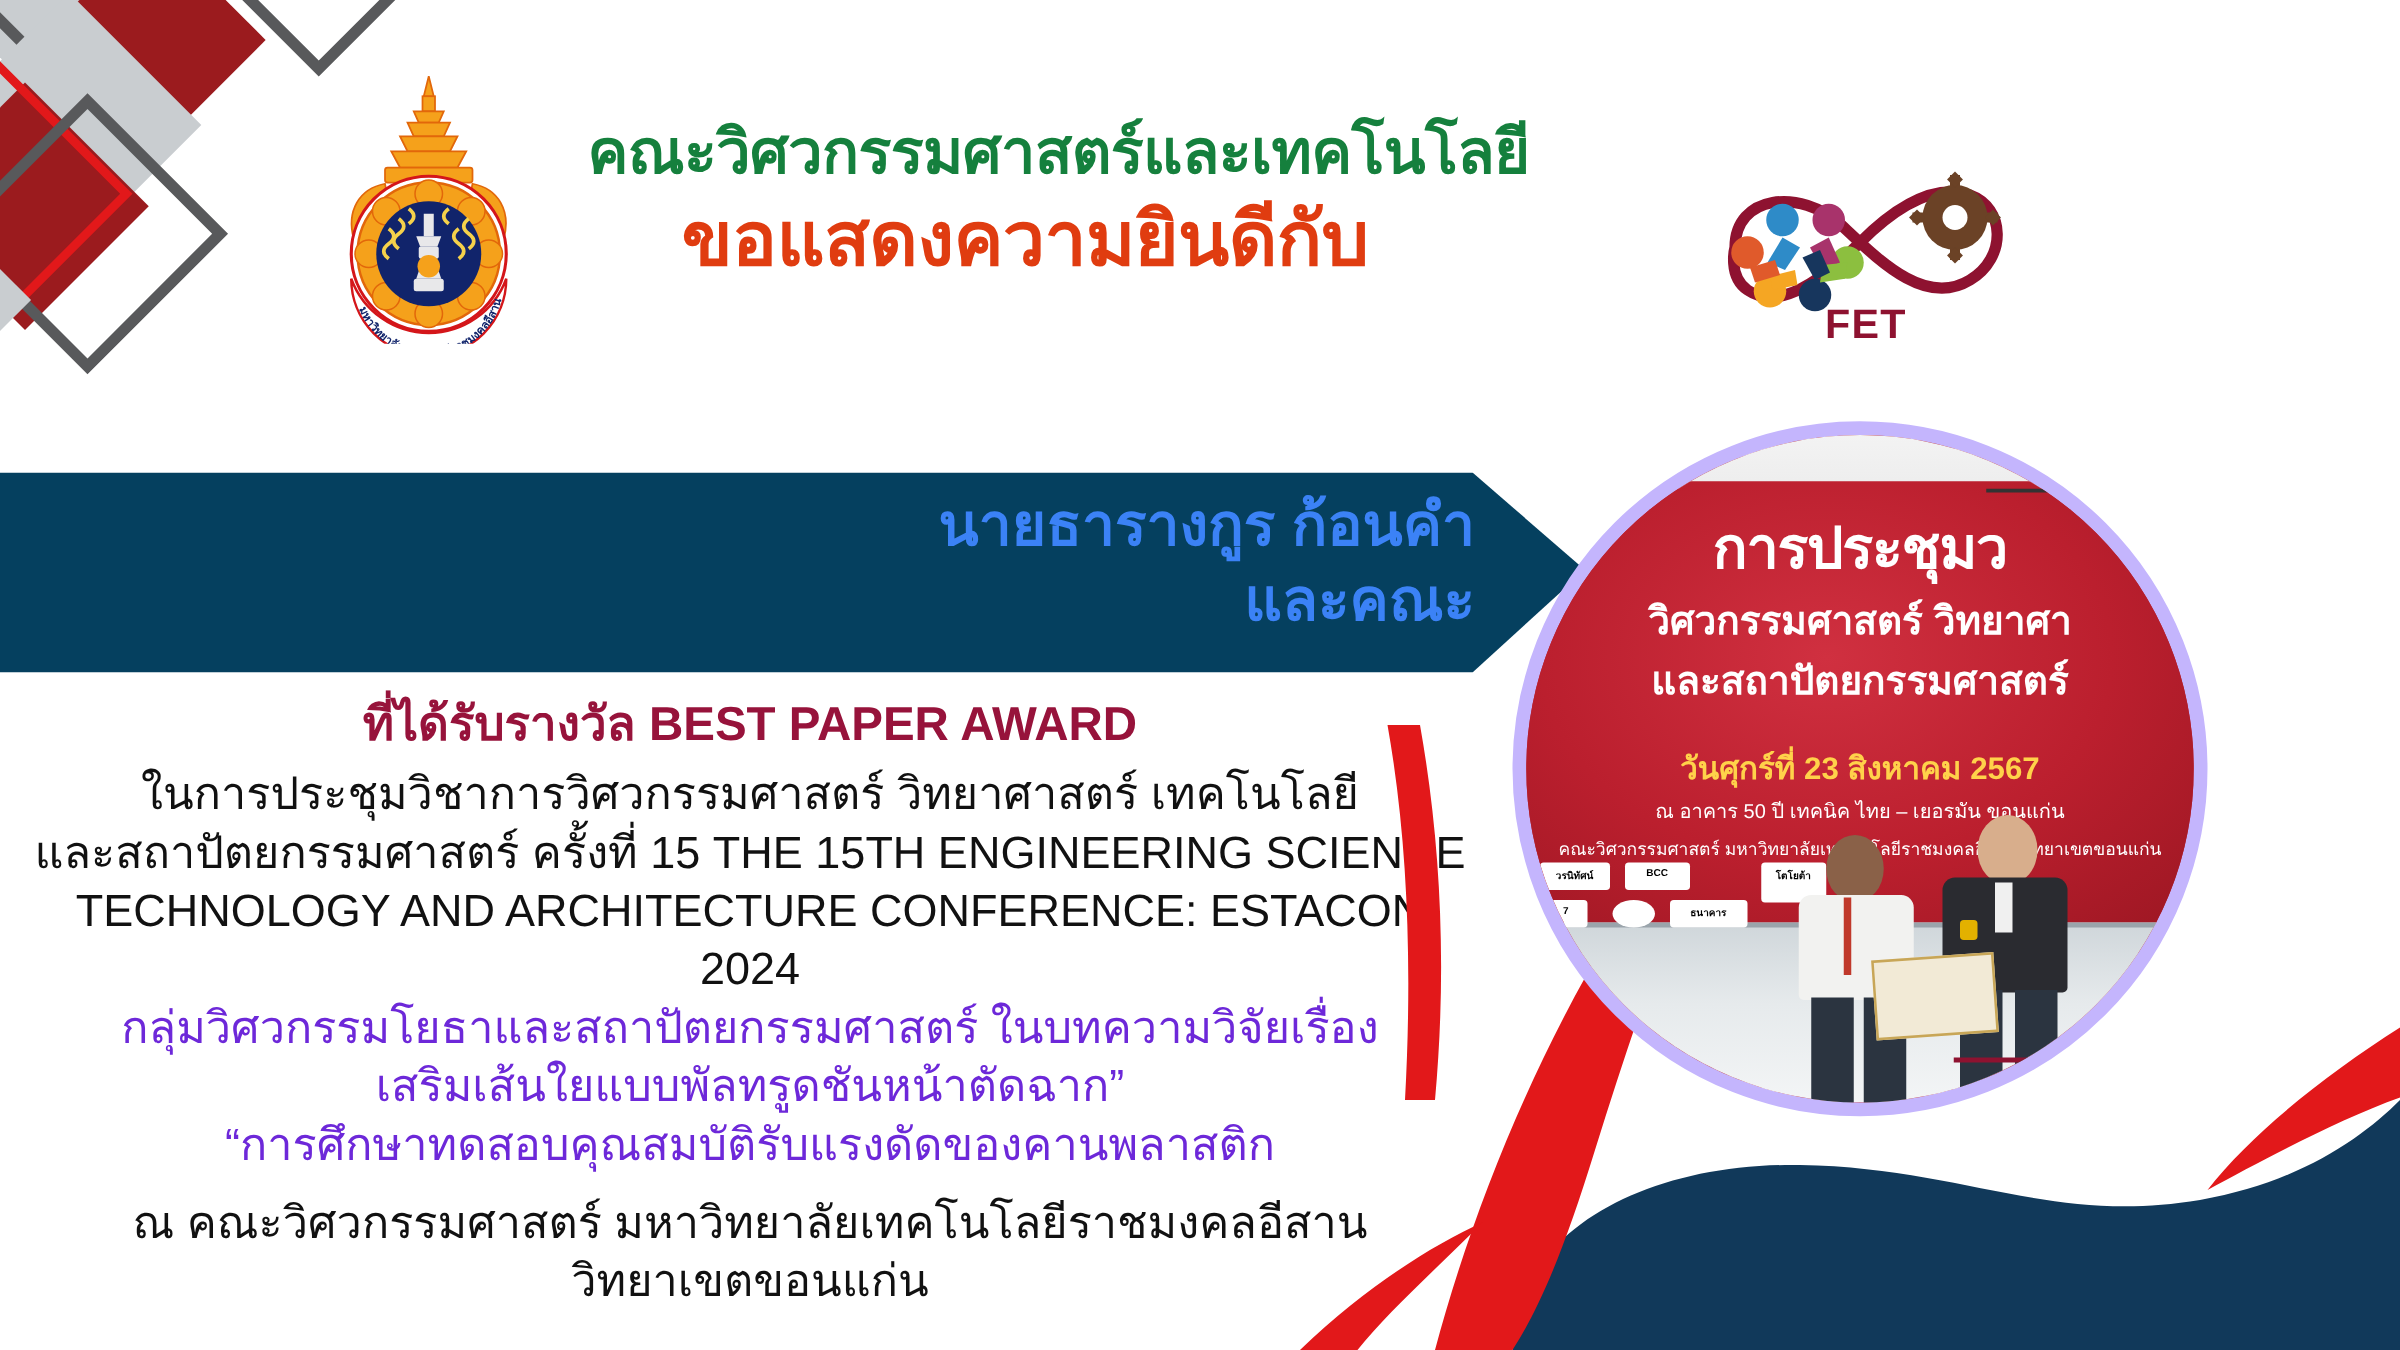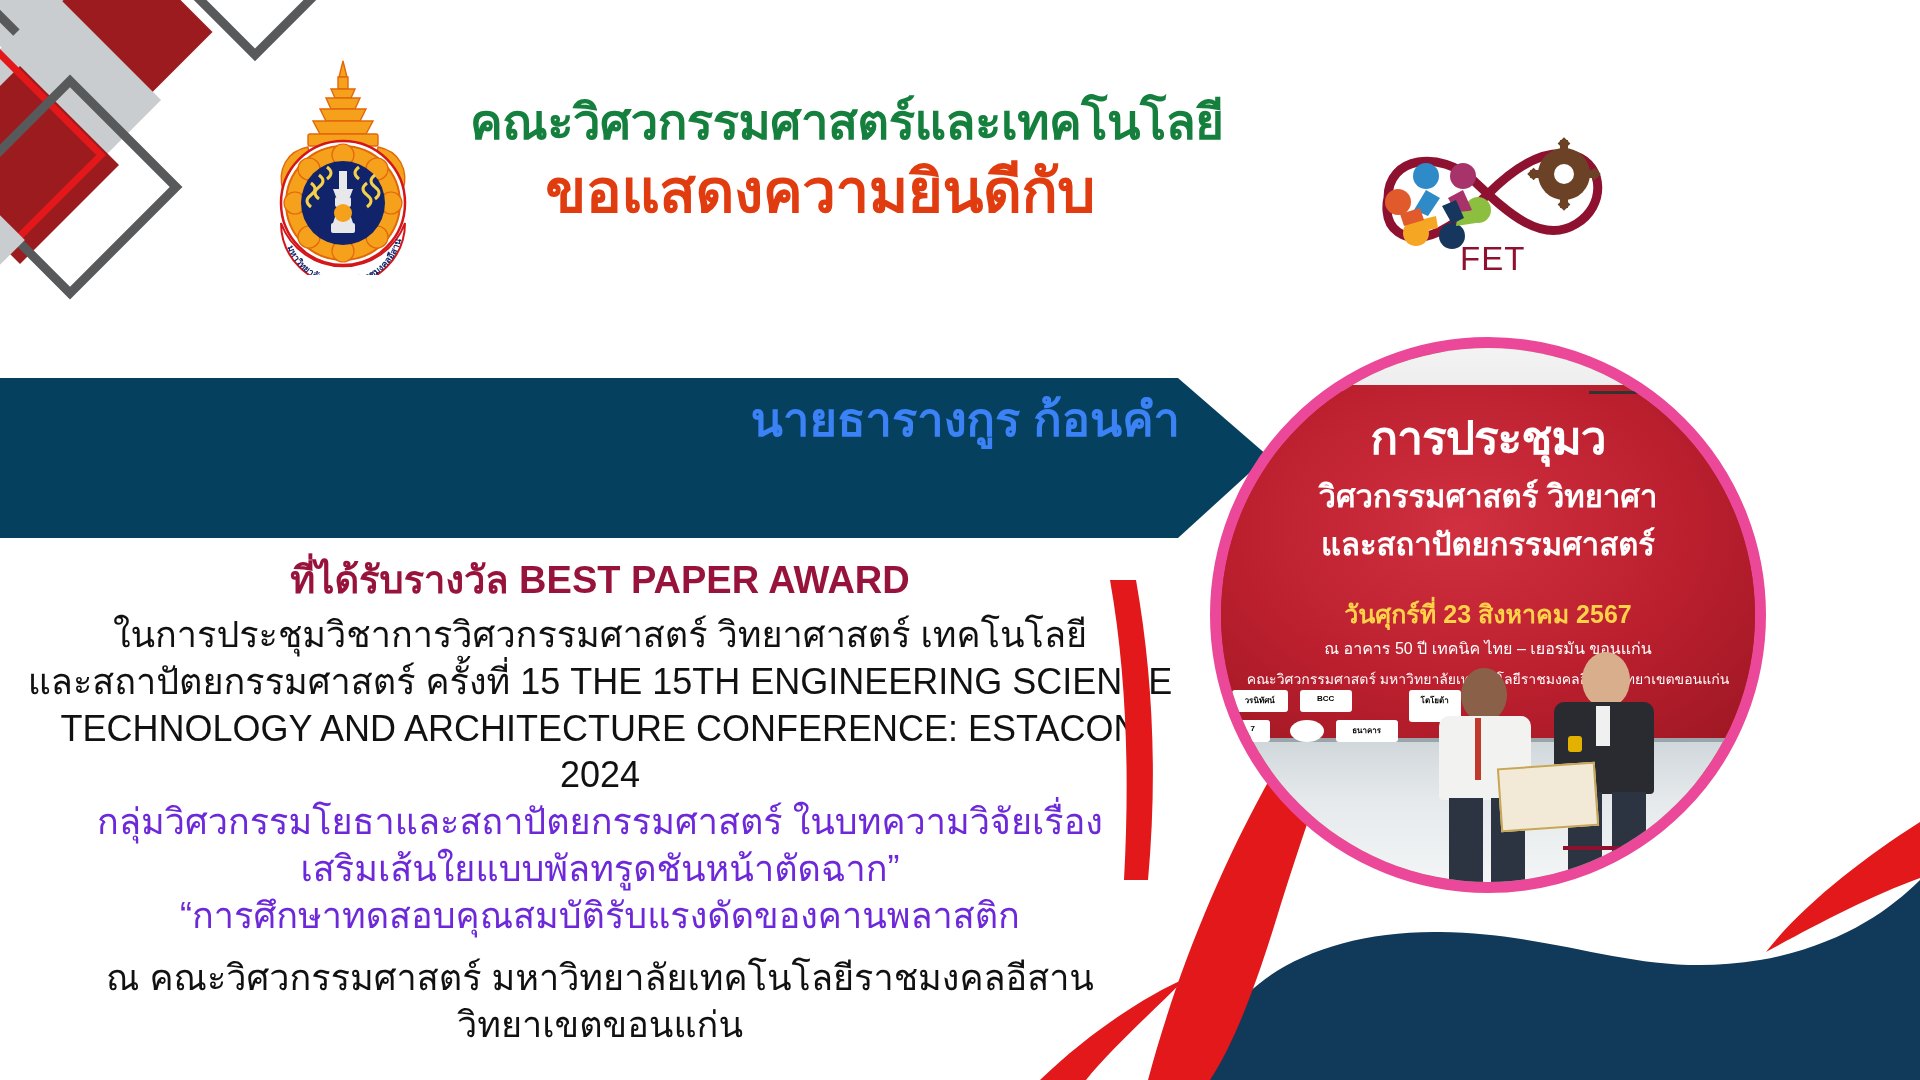--- a/index.html
+++ b/index.html
@@ -15,41 +15,41 @@
 
   
   .hdr { position:absolute; left:470px; top:95px; width:700px; text-align:center; }
   .hdr-l1 { font-size:49px; font-weight:bold; color:#15803d; letter-spacing:-.5px;
             line-height:1.12; white-space:nowrap; }
   .hdr-l2 { font-size:60px; font-weight:bold; color:#E03C10; letter-spacing:-.5px;
             line-height:1.2; margin-top:6px; white-space:nowrap; }
 
   
   .fet { position:absolute; left:1368px; top:128px; width:250px; height:140px; }
-  .fet-text { position:absolute; left:1460px; top:240px; font-size:33px; font-weight:normal;
+  .fet-text { position:absolute; left:1460px; top:240px; font-size:33px; font-weight:bold;
               color:#8E1230; letter-spacing:1px; }
 
   
   .banner { position:absolute; left:0; top:378px; width:1270px; height:160px; }
   .banner-txt { position:absolute; left:0; top:390px; width:1180px; text-align:right;
                 color:#3b82f6; }
   .bn-l1 { font-size:47px; font-weight:bold; line-height:1.28; }
   .bn-l2 { font-size:47px; font-weight:bold; line-height:1.28; }
 
   
   .body-wrap { position:absolute; left:20px; top:555px; width:1160px; text-align:center; }
   .award-line { font-size:38px; font-weight:bold; color:#97133B; line-height:1.34;
                 margin-bottom:6px; }
   .blk { font-size:36px; color:#111111; line-height:1.30; }
   .crim { font-size:36px; color:#6d28d9; line-height:1.30; }
   .tail { font-size:36px; color:#111111; line-height:1.30; margin-top:16px; }
 
   
   .photo-ring { position:absolute; left:1210px; top:337px; width:556px; height:556px;
-                border-radius:50%; border:11px solid #ec4899; overflow:hidden;
+                border-radius:50%; border:11px solid #c4b5fd; overflow:hidden;
                 background:#b9202b; }
   .ph-inner { position:absolute; inset:0; overflow:hidden; }
   .ph-top { position:absolute; left:0; top:0; width:100%; height:8%;
             background:linear-gradient(#f3f3f3,#ededed); }
   .ph-red { position:absolute; left:0; top:7%; width:100%; height:66%;
             background:radial-gradient(ellipse at 45% 40%, #d03040 0%, #bb1f2e 55%, #9d1723 100%); }
   .ph-floor { position:absolute; left:0; top:73%; width:100%; height:27%;
               background:linear-gradient(#cfd6da 0%, #e6eaec 45%, #f3f5f6 100%); }
   .ph-line { position:absolute; left:0; top:73%; width:100%; height:4px; background:#9aa4ab; }
   .ph-t1 { position:absolute; left:4%; top:10%; width:92%; text-align:center; color:#fff;
@@ -210,20 +210,21 @@
   </div>
   <div class="fet-text">FET</div>
 
   <div class="banner">
     <svg width="1270" height="160" viewBox="0 0 1270 160" preserveAspectRatio="none">
       <path d="M0 0 H1178 L1268 78 L1178 160 H0 Z" fill="#05405F"></path>
     </svg>
   </div>
   <div class="banner-txt">
     <div class="bn-l1">นายธารางกูร ก้อนคำ</div>
+    <div class="bn-l2">และคณะ</div>
   </div>
 
   <div class="body-wrap">
     <div class="award-line">ที่ได้รับรางวัล BEST PAPER AWARD</div>
     <div class="blk">ในการประชุมวิชาการวิศวกรรมศาสตร์ วิทยาศาสตร์ เทคโนโลยี</div>
     <div class="blk">และสถาปัตยกรรมศาสตร์ ครั้งที่ 15  THE 15TH ENGINEERING SCIENCE</div>
     <div class="blk">TECHNOLOGY AND ARCHITECTURE CONFERENCE: ESTACON 2024</div>
     <div class="crim">กลุ่มวิศวกรรมโยธาและสถาปัตยกรรมศาสตร์ ในบทความวิจัยเรื่อง</div>
     <div class="crim">เสริมเส้นใยแบบพัลทรูดชันหน้าตัดฉาก”</div>
     <div class="crim">“การศึกษาทดสอบคุณสมบัติรับแรงดัดของคานพลาสติก</div>

